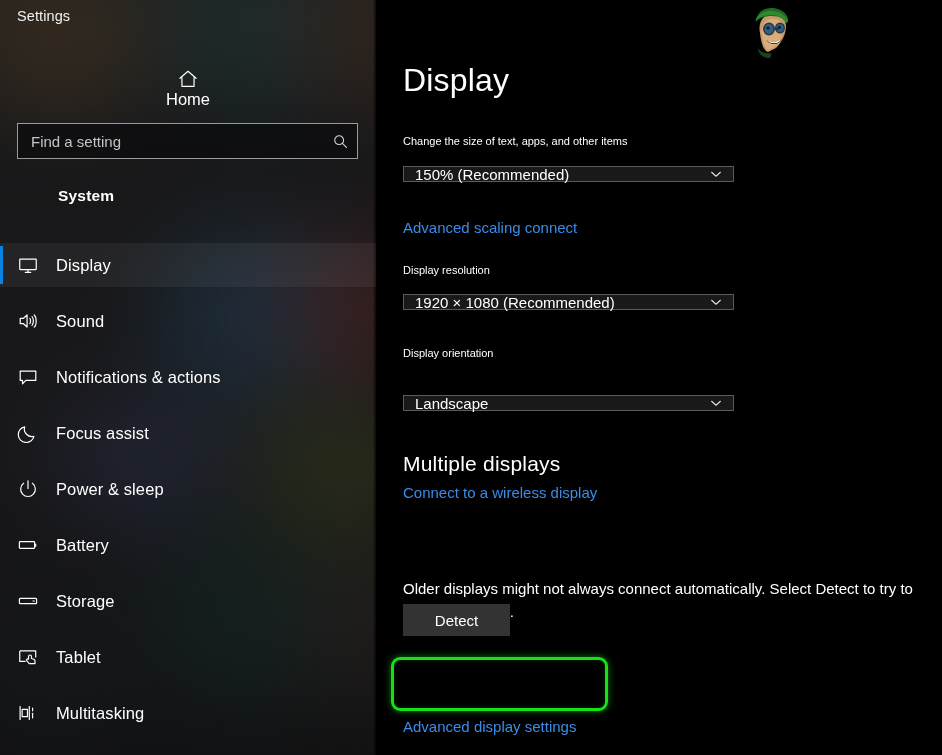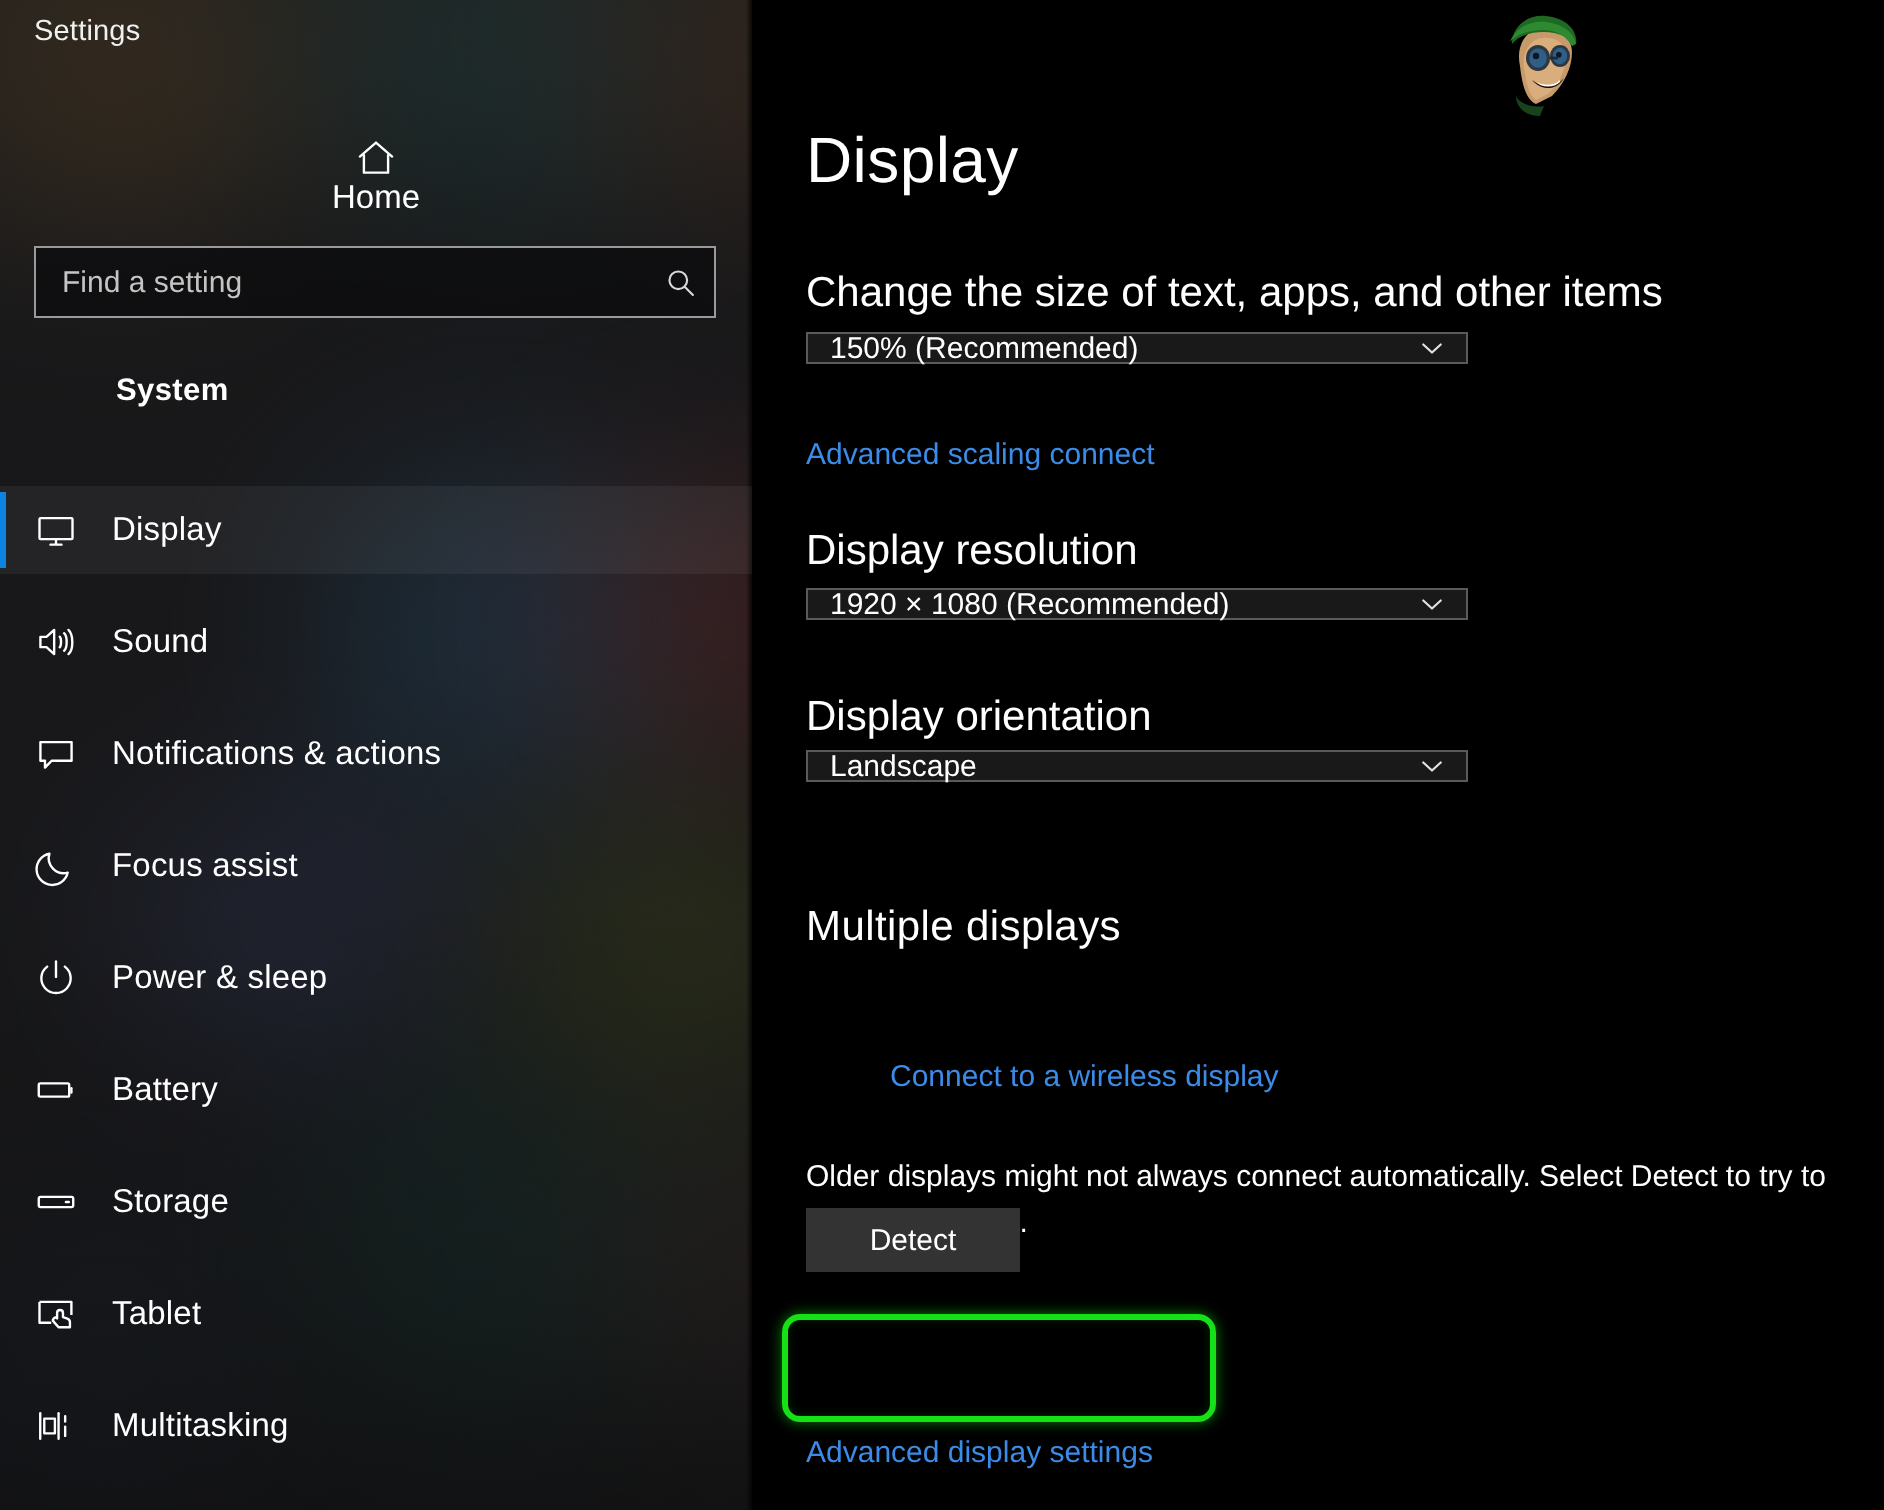--- a/index.html
+++ b/index.html
@@ -159,21 +159,21 @@
     position: absolute;
     left: 27px; top: 62px;
     font-size: 32px;
     font-weight: normal;
     color: #ffffff;
     letter-spacing: .2px;
   }
   .field-label {
     position: absolute;
     left: 27px;
-    font-size: 21px;
+    font-size: 11px;
     color: #ffffff;
   }
   .combo {
     position: absolute;
     left: 27px;
     width: 331px;
     height: 16px;
     box-sizing: border-box;
     background: #191919;
     border: 1px solid #5a5a5a;
@@ -415,32 +415,32 @@
     <div class="combo" style="top:294px;">
       <span class="val">1920 × 1080 (Recommended)</span>
       <span class="chev">
         <svg width="14" height="14" viewBox="0 0 16 16" fill="none" stroke="#e2e2e2" stroke-width="1.25" stroke-linecap="round" stroke-linejoin="round">
             <path d="M3 6l5 4.6L13 6"></path>
           </svg>
       </span>
     </div>
 
     <div class="field-label" style="top:347px;">Display orientation</div>
-    <div class="combo" style="top:375px;">
+    <div class="combo" style="top:395px;">
       <span class="val">Landscape</span>
       <span class="chev">
         <svg width="14" height="14" viewBox="0 0 16 16" fill="none" stroke="#e2e2e2" stroke-width="1.25" stroke-linecap="round" stroke-linejoin="round">
             <path d="M3 6l5 4.6L13 6"></path>
           </svg>
       </span>
     </div>
 
     <div id="sec-multiple">Multiple displays</div>
 
-    <a class="link" style="top:530px;margin-left:42px;">Connect to a wireless display</a>
+    <a class="link" style="top:484px;">Connect to a wireless display</a>
 
     <div id="hint-text">Older displays might not always connect automatically. Select Detect to try to connect to them.</div>
 
     <button id="detect-btn">Detect</button>
 
     <a class="link" style="top:675px;margin-top:43px;">Advanced display settings</a>
 
     <a class="link" style="top:720px;margin-top:37px;">Graphics settings</a>
 
     <div id="annotation-box"></div>

